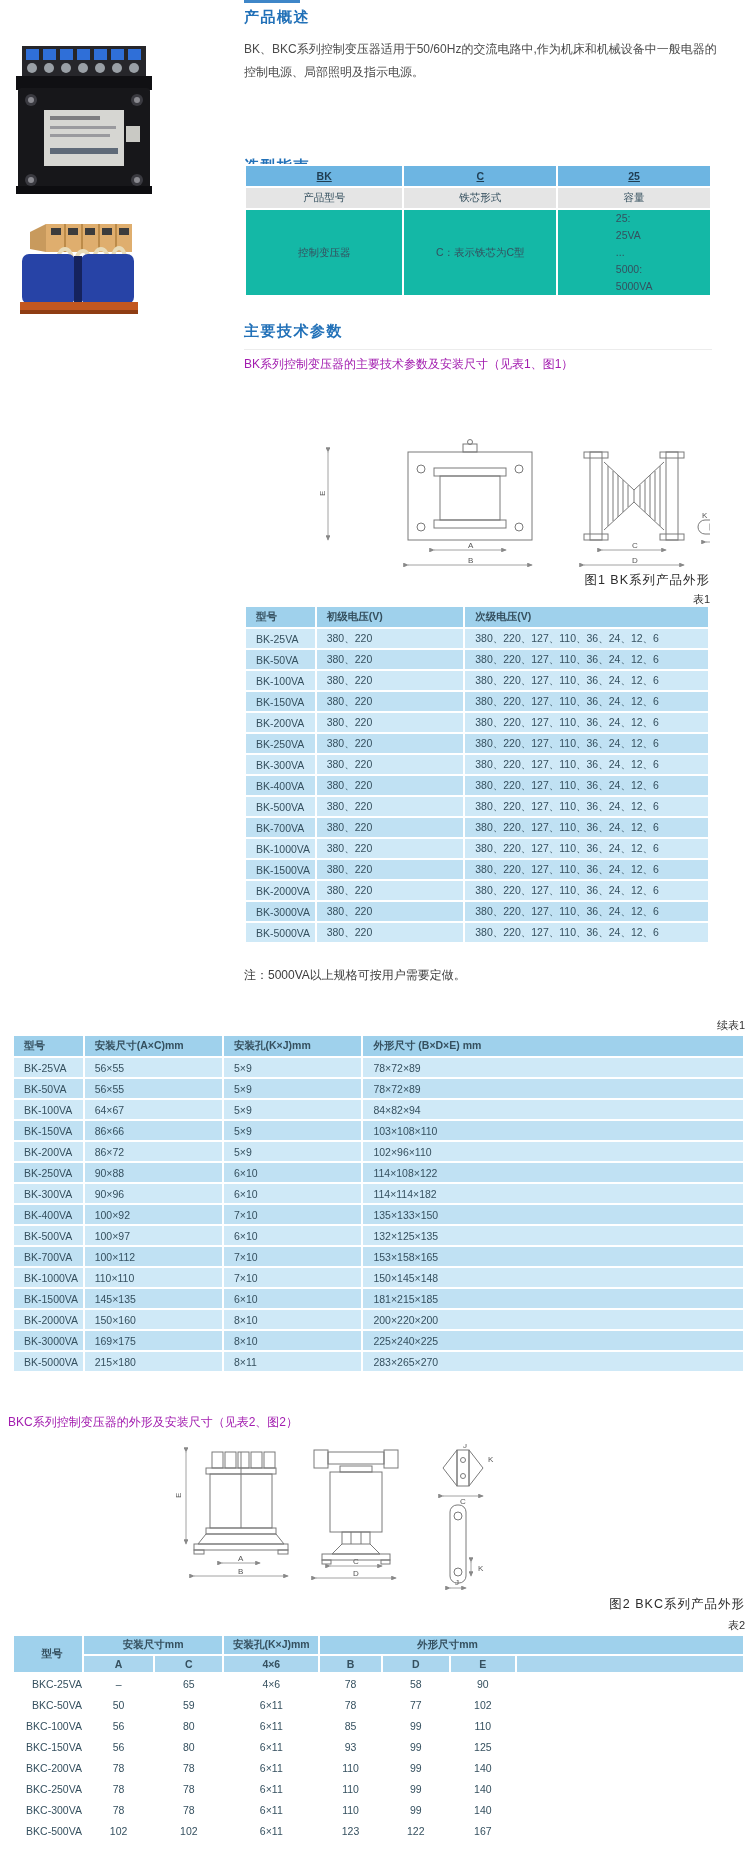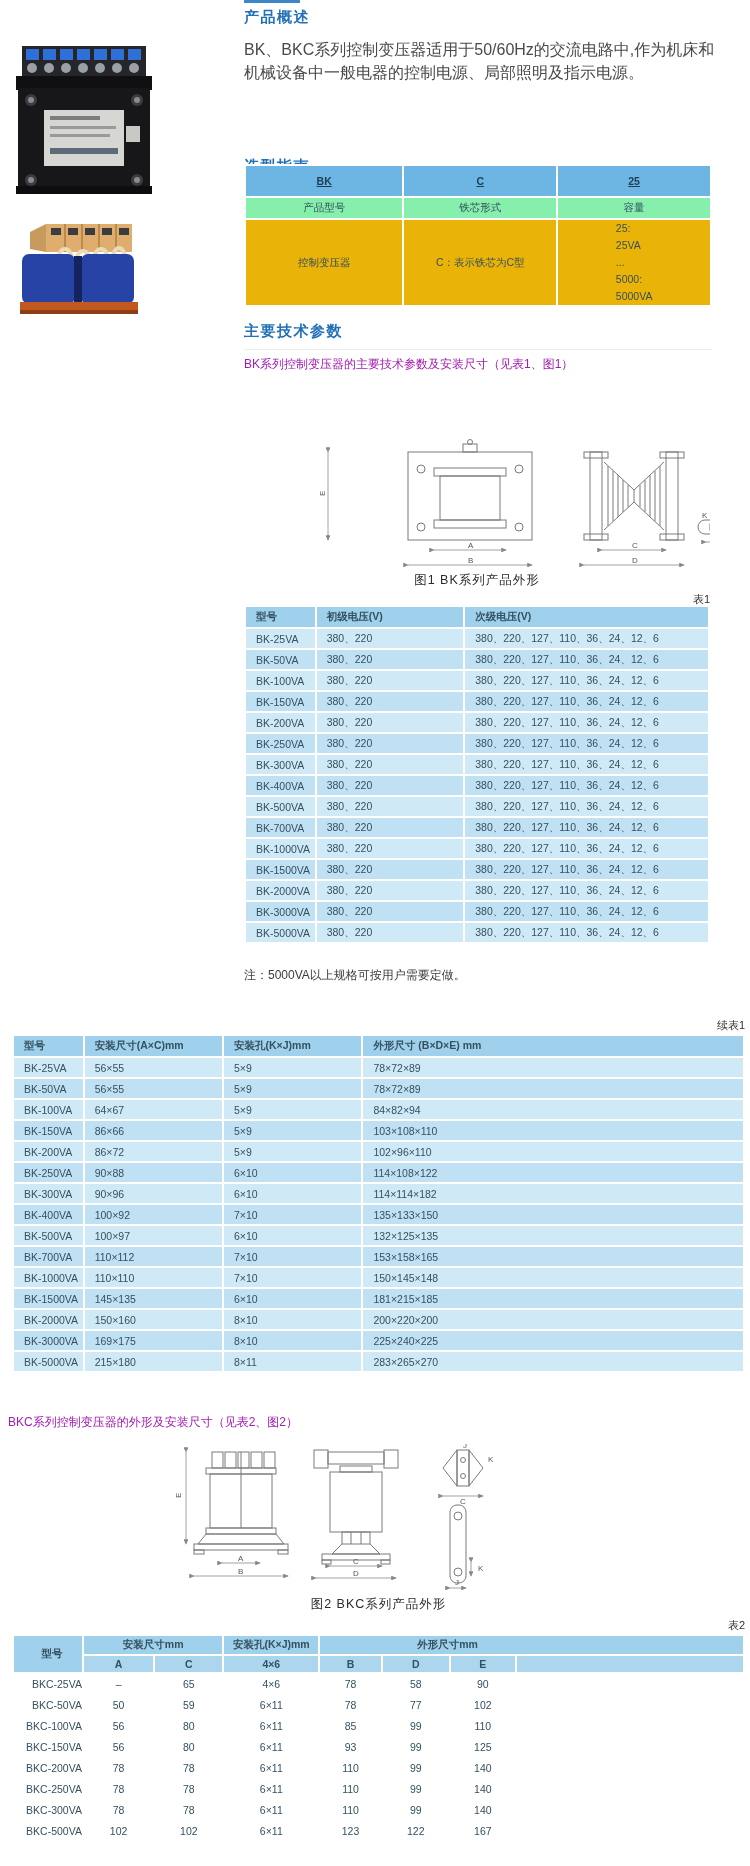--- a/index.html
+++ b/index.html
@@ -7,38 +7,38 @@
   body {
     width:750px; height:1866px; position:relative; overflow:hidden;
     font-family:"Liberation Sans","DejaVu Sans",sans-serif;
     color:#444;
   }
   .abs { position:absolute; }
 
   
   .sec-heading { color:#2271b8; font-size:15px; font-weight:bold; letter-spacing:1.5px; }
   .intro-line  { font-size:12px; color:#a21caf; font-weight:500; }
-  .body-text   { font-size:16px; line-height:23px; color:#4a4a4a; }
-  .fig-caption { font-size:12.5px; color:#2b2b2b; text-align:center; font-weight:500; letter-spacing:1px; }
+  .body-text   { font-size:12px; line-height:23px; color:#4a4a4a; }
+  .fig-caption { font-size:12.5px; color:#2b2b2b; text-align:right; font-weight:500; letter-spacing:1px; }
   .tbl-label   { font-size:11px; color:#333; text-align:right; }
   .note-text   { font-size:12px; color:#3c3c3c; }
 
   
   table { border-collapse:separate; border-spacing:2px; table-layout:fixed; width:100%; background:#fff; }
   th, td { font-size:10.5px; color:#35505f; overflow:hidden; white-space:nowrap; }
   .blue-table thead th { background:#9fd1ec; height:20px; font-weight:600; text-align:left; padding-left:10px; }
   .blue-table tbody td { height:19px; padding-left:10px; }
   .blue-table tbody tr:nth-child(odd)  td { background:#cfe9f7; }
   .blue-table tbody tr:nth-child(even) td { background:#c0e1f3; }
 
   
   .sel-table th, .sel-table td { text-align:center; }
-  .sel-table .code-row th  { background:#6db5e2; color:#1f3d52; height:30px; font-weight:600;text-decoration:underline; }
-  .sel-table .label-row td { background:#86efac; height:20px; }
-  .sel-table .value-row td { background:#eab308; height:84px; vertical-align:middle; }
+  .sel-table .code-row th  { background:#6db5e2; color:#1f3d52; height:20px; font-weight:600;text-decoration:underline; }
+  .sel-table .label-row td { background:#e5e5e5; height:20px; }
+  .sel-table .value-row td { background:#14b8a6; height:84px; vertical-align:middle; }
   .cap-block { display:inline-block; text-align:left; white-space:pre-line; line-height:17px; }
 
   
   .t2 thead tr.group th { background:#9fd1ec; height:18px; font-weight:600; text-align:center; }
   .t2 thead tr.sub th   { background:#abd6ee; height:16px; font-weight:600; text-align:center; }
   .t2 thead th.model-th { text-align:left; padding-left:8px; vertical-align:middle; }
   .t2 thead th.go       { padding-right:168px; }
   .t2 tbody td { height:19px; text-align:center; padding-left:0; }
   .t2 tbody td:first-child { text-align:right; padding-left:8px;margin-left:32px; }
 
@@ -408,21 +408,21 @@
           <td>135×133×150</td>
         </tr>
         <tr>
           <td>BK-500VA</td>
           <td>100×97</td>
           <td>6×10</td>
           <td>132×125×135</td>
         </tr>
         <tr>
           <td>BK-700VA</td>
-          <td>110×112</td>
+          <td>100×112</td>
           <td>7×10</td>
           <td>153×158×165</td>
         </tr>
         <tr>
           <td>BK-1000VA</td>
           <td>110×110</td>
           <td>7×10</td>
           <td>150×145×148</td>
         </tr>
         <tr>

